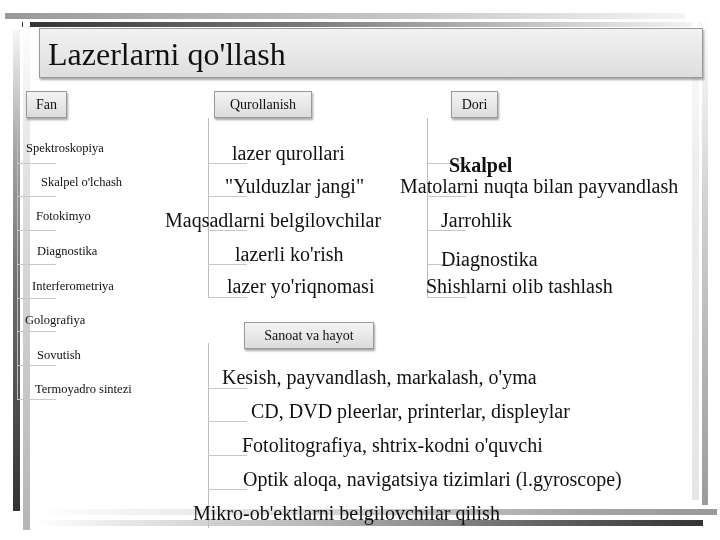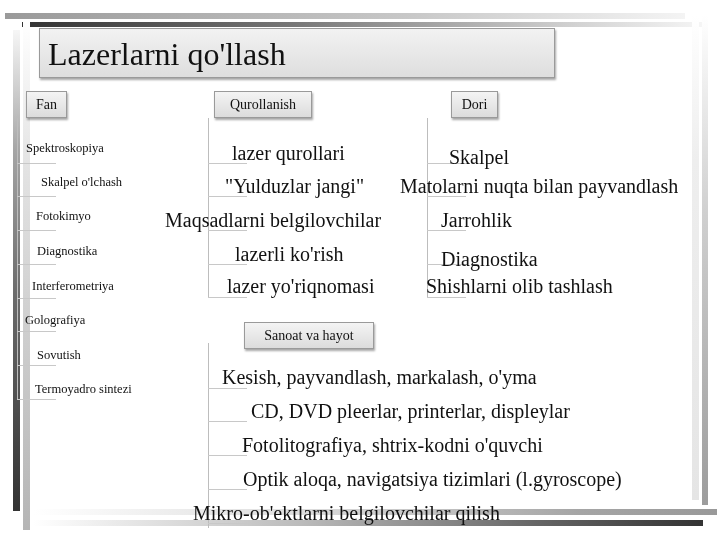--- a/index.html
+++ b/index.html
@@ -22,21 +22,21 @@
   .right-bar-1 { left:692px; top:15px; width:7px; height:485px;
     background:linear-gradient(to bottom,#ffffff,#eeeeee 30%,#e5e5e5); }
   .right-bar-2 { left:702px; top:15px; width:6px; height:490px;
     background:linear-gradient(to bottom,#ffffff,#d0d0d0 40%,#9c9c9c); }
   .bottom-bar-1 { left:33px; top:509px; width:684px; height:6px;
     background:linear-gradient(to right,#ffffff,#dcdcdc 40%,#a5a5a5 80%,#999); }
   .bottom-bar-2 { left:33px; top:520px; width:670px; height:6px;
     background:linear-gradient(to right,#ffffff,#bbbbbb 40%,#666 75%,#333); }
 
   .title-box {
-    position:absolute; left:39px; top:28px; width:516px; height:50px;
+    position:absolute; left:39px; top:28px; width:664px; height:50px;
     background:linear-gradient(to bottom,#f2f2f2,#dedede);
     border:1px solid #9a9a9a; box-shadow:1px 2px 2px rgba(0,0,0,0.35);
     box-sizing:border-box;
   }
   .title-text {
     position:absolute; left:8px; top:6px; font-size:32px; line-height:38px; color:#111;
   }
 
   .cat-btn {
     position:absolute; height:27px; box-sizing:border-box;
@@ -103,21 +103,21 @@
 <div class="item med" style="left:227px; top:275px;">lazer yo'riqnomasi</div>
 
 <div class="cat-btn" style="left:451px; top:91px; width:47px;">Dori</div>
 <div class="vline" style="left:427px; top:118px; height:180px;"></div>
 <div class="hline" style="left:427px; top:163px; width:39px;"></div>
 <div class="hline" style="left:427px; top:196px; width:39px;"></div>
 <div class="hline" style="left:427px; top:230px; width:39px;"></div>
 <div class="hline" style="left:427px; top:264px; width:39px;"></div>
 <div class="hline" style="left:427px; top:297px; width:39px;"></div>
 
-<div class="item med" style="left:449px; top:146px;">Skalpel</div>
+<div class="item med" style="left:449px; top:154px;font-weight:bold;">Skalpel</div>
 <div class="item med" style="left:400px; top:175px;">Matolarni nuqta bilan payvandlash</div>
 <div class="item med" style="left:441px; top:209px;">Jarrohlik</div>
 <div class="item med" style="left:441px; top:248px;">Diagnostika</div>
 <div class="item med" style="left:426px; top:275px;">Shishlarni olib tashlash</div>
 
 <div class="cat-btn" style="left:244px; top:322px; width:130px;">Sanoat va hayot</div>
 <div class="vline" style="left:208px; top:343px; height:185px;"></div>
 <div class="hline" style="left:208px; top:388px; width:39px;"></div>
 <div class="hline" style="left:208px; top:421px; width:39px;"></div>
 <div class="hline" style="left:208px; top:455px; width:39px;"></div>

